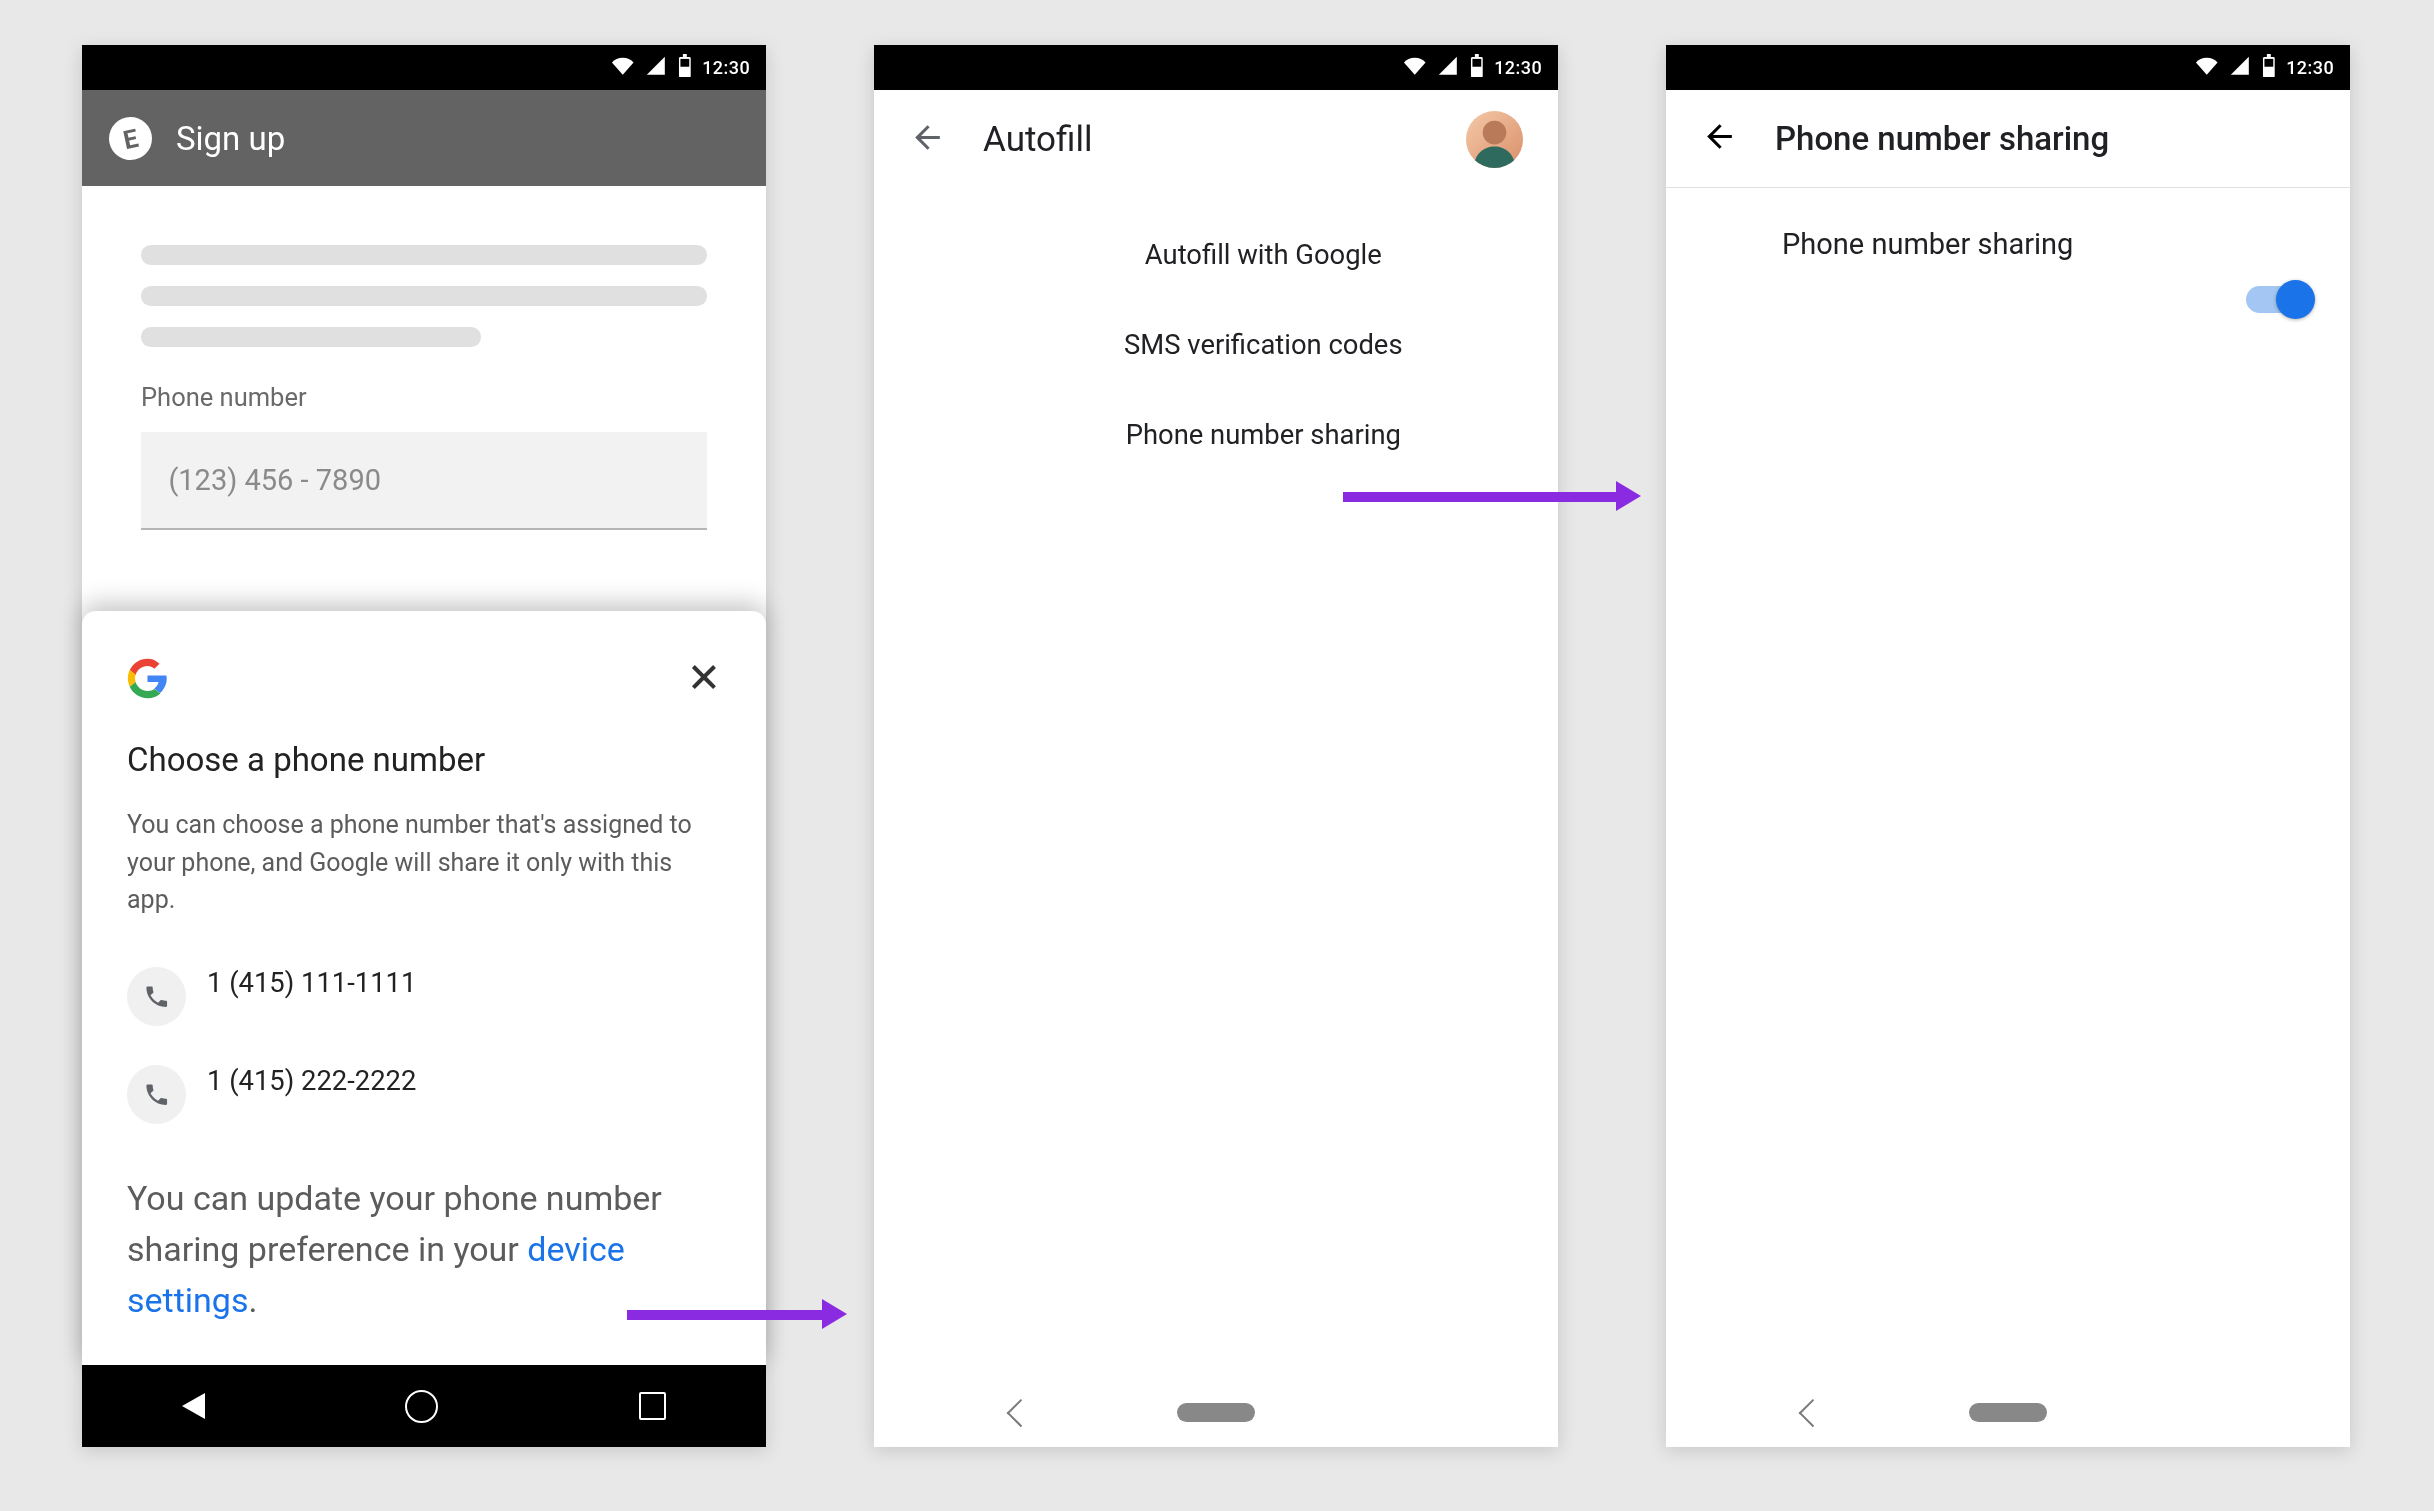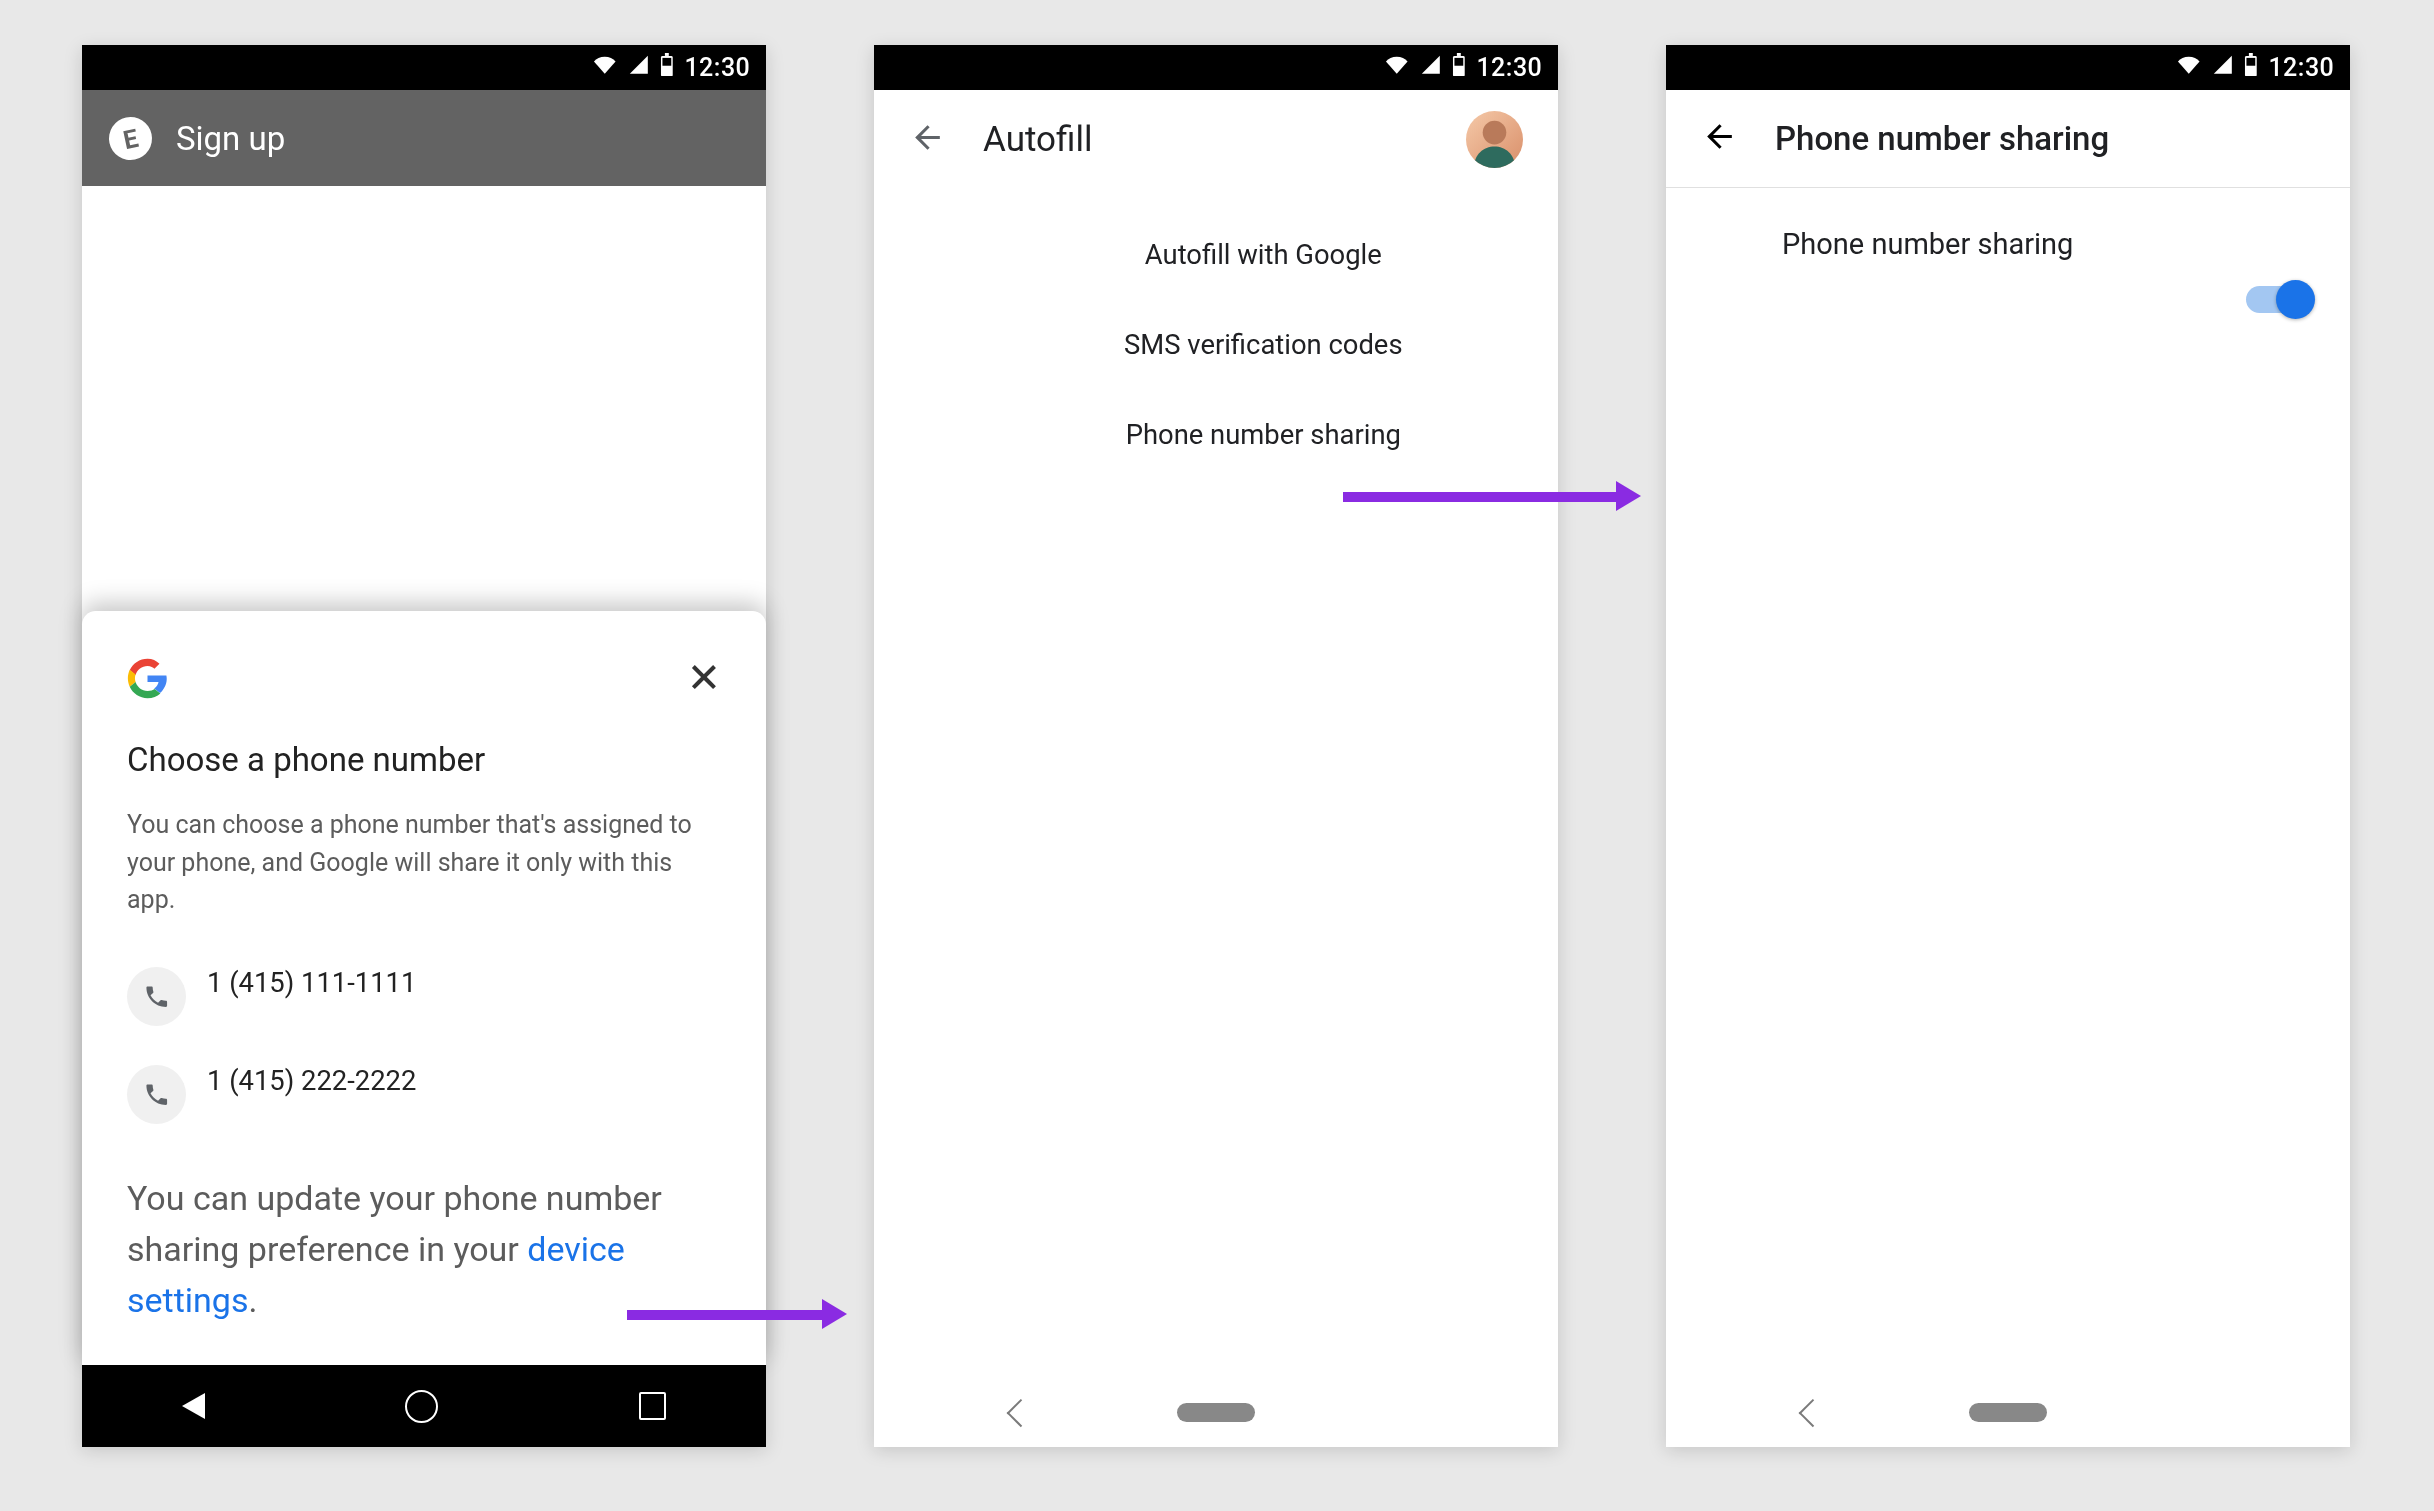--- a/index.html
+++ b/index.html
@@ -20,21 +20,21 @@
     box-shadow: 0 3.9px 17.6px rgba(0,0,0,.15);
   }
   .status-bar {
     height: 45px;
     background: #000000;
     color: #ffffff;
     display: flex;
     align-items: center;
     justify-content: flex-end;
     padding: 0 15.7px;
-    font-size: 25px;
+    font-size: 18px;
     font-weight: 500;
     gap: 9.8px;
   }
   .status-bar svg { fill: #ffffff; }
   .status-time { letter-spacing: 0.5px; }
   .nav-bar {
     position: absolute;
     bottom: 0; left: 0; right: 0;
     height: 82px;
     background: #000000;
@@ -213,20 +213,29 @@
           <rect x="1.5" y="5" width="9" height="8" fill="#000000"></rect>
         </svg></span>
     <span class="status-time">12:30</span>
   </div>
 
   <div class="p1-header">
     <div class="p1-logo">E</div>
     <div class="p1-header-title">Sign up</div>
   </div>
 
+  <div class="p1-body">
+    <div class="p1-skel w1"></div>
+    <div class="p1-skel w2"></div>
+    <div class="p1-skel w3"></div>
+    <div class="p1-label">Phone number</div>
+    <div class="p1-input">
+        <span style="color:#8a8a8a;">(123) 456 - 7890</span>
+      </div>
+  </div>
 
   <div class="p1-sheet">
     <div class="p1-sheet-top">
       <span class="g-logo">
         <svg viewBox="0 0 48 48" width="41" height="41">
           <path fill="#EA4335" d="M24 9.5c3.9 0 6.6 1.7 8.1 3.1l5.9-5.8C34.3 3.3 29.7 1 24 1 14.8 1 6.9 6.5 3.2 14.4l6.9 5.4C11.9 13.6 17.4 9.5 24 9.5z"></path>
           <path fill="#4285F4" d="M46.5 24.5c0-1.6-.1-2.8-.4-4.1H24v7.8h12.9c-.3 2.2-1.8 5.4-5.1 7.6l6.8 5.3c4.1-3.8 7.9-9.6 7.9-16.6z"></path>
           <path fill="#FBBC05" d="M10.1 28.2c-.5-1.4-.8-2.9-.8-4.5s.3-3.1.8-4.5L3.2 13.8C1.8 16.9 1 20.3 1 23.7s.8 6.8 2.2 9.9l6.9-5.4z"></path>
           <path fill="#34A853" d="M24 47c6.2 0 11.3-2 15.1-5.5l-6.8-5.3c-1.9 1.3-4.5 2.3-8.3 2.3-6.6 0-12.1-4.1-13.9-10.3l-6.9 5.4C6.9 41.5 14.8 47 24 47z"></path>
         </svg>

